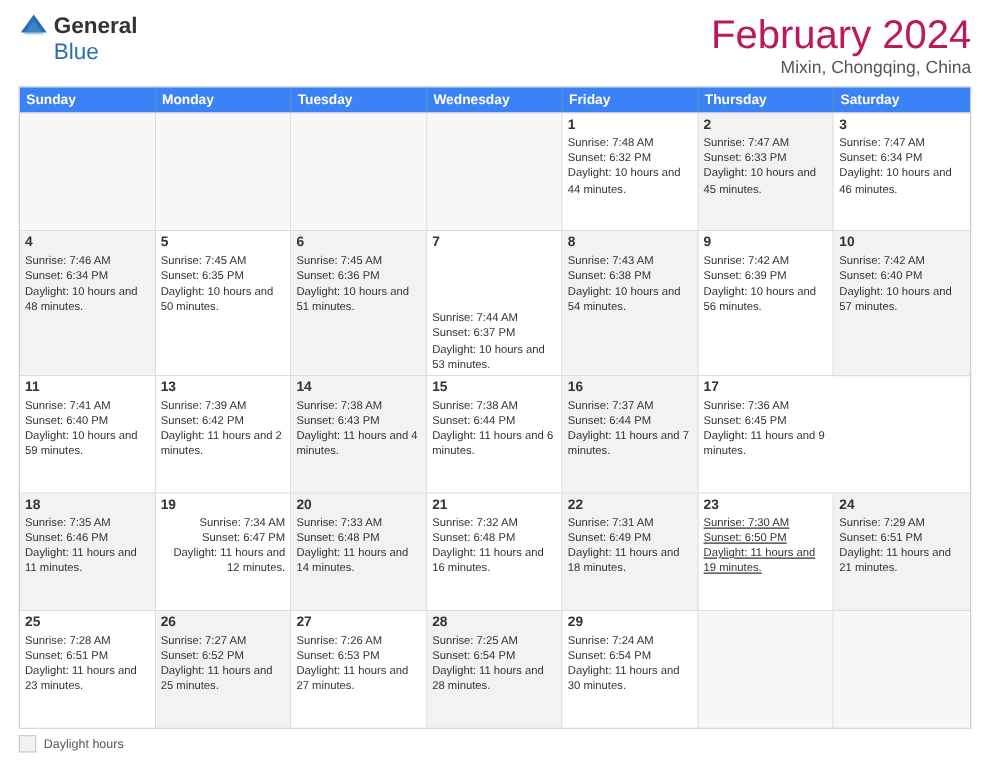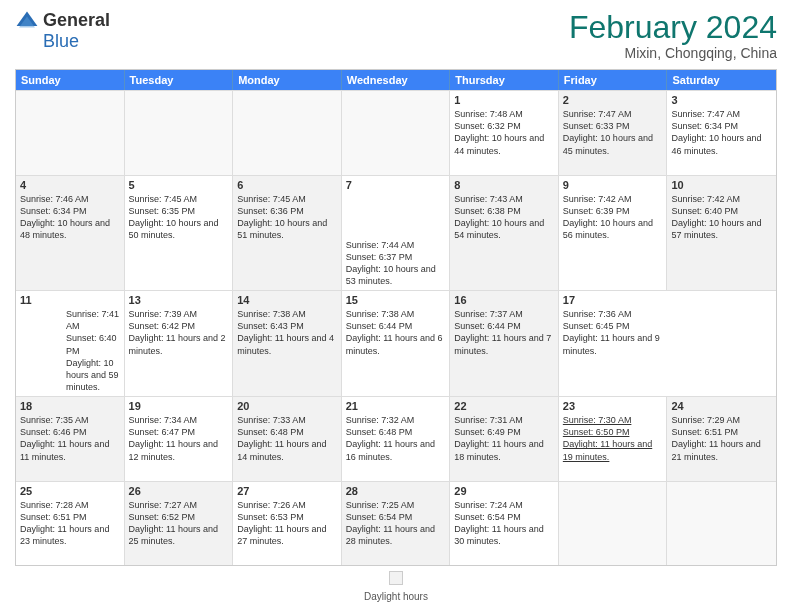--- a/index.html
+++ b/index.html
@@ -40,21 +40,21 @@
     .logo-icon {
       width: 24px;
       height: 24px;
     }
     .title-section {
       text-align: right;
     }
     .month-title {
       font-size: 32px;
       font-weight: normal;
-      color: #0f766e;
+      color: #be185d;
       line-height: 1.1;
     }
     .location {
       font-size: 14px;
       color: #555;
     }
     .calendar {
       flex: 1;
       display: flex;
       flex-direction: column;
@@ -108,21 +108,20 @@
       line-height: 1.35;
       color: #333;
     }
     .legend {
       display: flex;
       align-items: center;
       gap: 6px;
       margin-top: 5px;
       font-size: 10px;
       color: #555;
-      flex-direction: column;
     }
     .legend-box {
       width: 14px;
       height: 14px;
       background: #f2f2f2;
       border: 1px solid #ccc;
       flex-shrink: 0;
     }
   </style>
 </head>
@@ -142,25 +141,25 @@
     </div>
     <div class="title-section">
       <div class="month-title">February 2024</div>
       <div class="location">Mixin, Chongqing, China</div>
     </div>
   </div>
 
   <div class="calendar">
     <div class="cal-header">
     <div class="cal-header-cell">Sunday</div>
+        <div class="cal-header-cell">Monday</div>
         <div class="cal-header-cell">Tuesday</div>
-        <div class="cal-header-cell">Monday</div>
         <div class="cal-header-cell">Wednesday</div>
+        <div class="cal-header-cell">Friday</div>
         <div class="cal-header-cell">Thursday</div>
-        <div class="cal-header-cell">Friday</div>
         <div class="cal-header-cell">Saturday</div>
       </div>
     <div class="cal-body">
     <div class="cal-row">
           <div class="cal-cell empty"></div>
           <div class="cal-cell empty"></div>
           <div class="cal-cell empty"></div>
           <div class="cal-cell empty"></div>
           <div class="cal-cell">
             <span class="day-num">1</span>
@@ -221,21 +220,21 @@
           <div class="cal-cell shaded">
             <span class="day-num">10</span>
             <div class="cell-text" style="white-space: pre-line;">Sunrise: 7:42 AM
 Sunset: 6:40 PM
 Daylight: 10 hours and 57 minutes.</div>
           </div>
         </div>
         <div class="cal-row">
           <div class="cal-cell">
             <span class="day-num">11</span>
-            <div class="cell-text" style="white-space: pre-line; margin-left: 46px;">Sunrise: 7:41 AM
+            <div class="cell-text" style="white-space: pre-line;">Sunrise: 7:41 AM
 Sunset: 6:40 PM
 Daylight: 10 hours and 59 minutes.</div>
           </div>
           <div class="cal-cell">
             <span class="day-num">13</span>
             <div class="cell-text" style="white-space: pre-line;">Sunrise: 7:39 AM
 Sunset: 6:42 PM
 Daylight: 11 hours and 2 minutes.</div>
           </div>
           <div class="cal-cell shaded">
@@ -265,21 +264,21 @@
         </div>
         <div class="cal-row">
           <div class="cal-cell shaded">
             <span class="day-num">18</span>
             <div class="cell-text" style="white-space: pre-line;">Sunrise: 7:35 AM
 Sunset: 6:46 PM
 Daylight: 11 hours and 11 minutes.</div>
           </div>
           <div class="cal-cell">
             <span class="day-num">19</span>
-            <div class="cell-text" style="white-space: pre-line;">Sunrise: 7:34 AM
+            <div class="cell-text" style="white-space: pre-line; text-align: right;">Sunrise: 7:34 AM
 Sunset: 6:47 PM
 Daylight: 11 hours and 12 minutes.</div>
           </div>
           <div class="cal-cell shaded">
             <span class="day-num">20</span>
             <div class="cell-text" style="white-space: pre-line;">Sunrise: 7:33 AM
 Sunset: 6:48 PM
 Daylight: 11 hours and 14 minutes.</div>
           </div>
           <div class="cal-cell">

